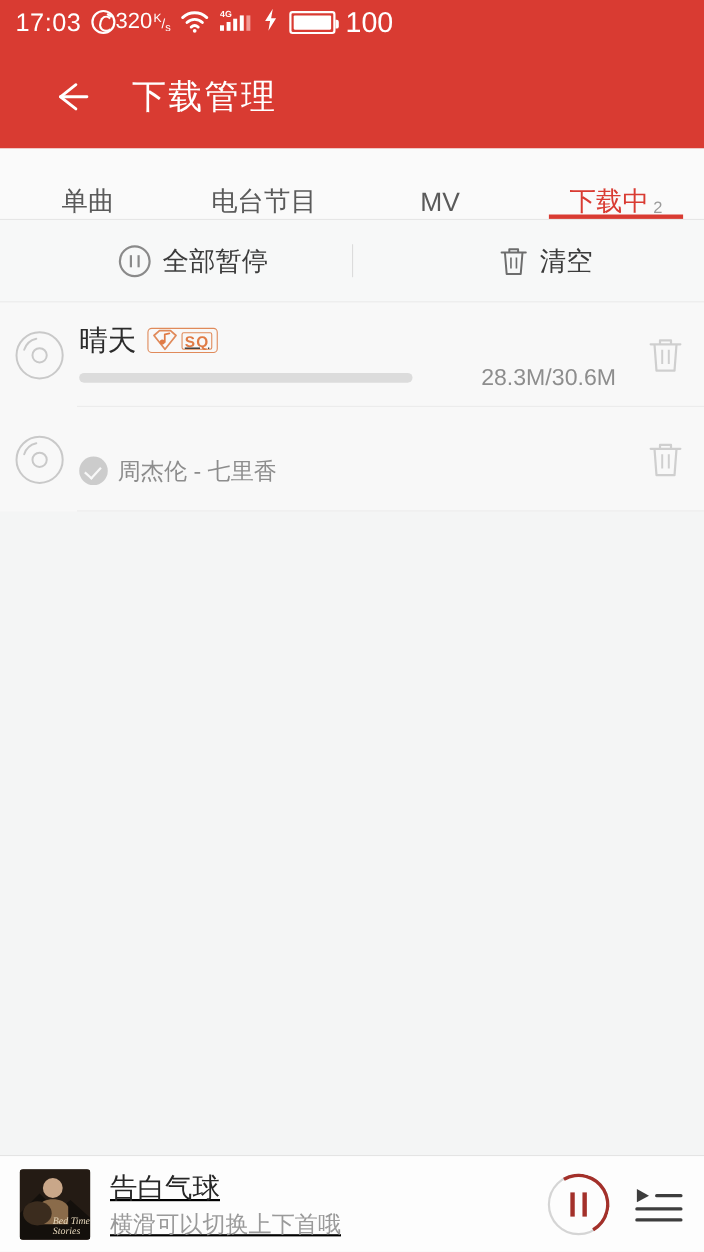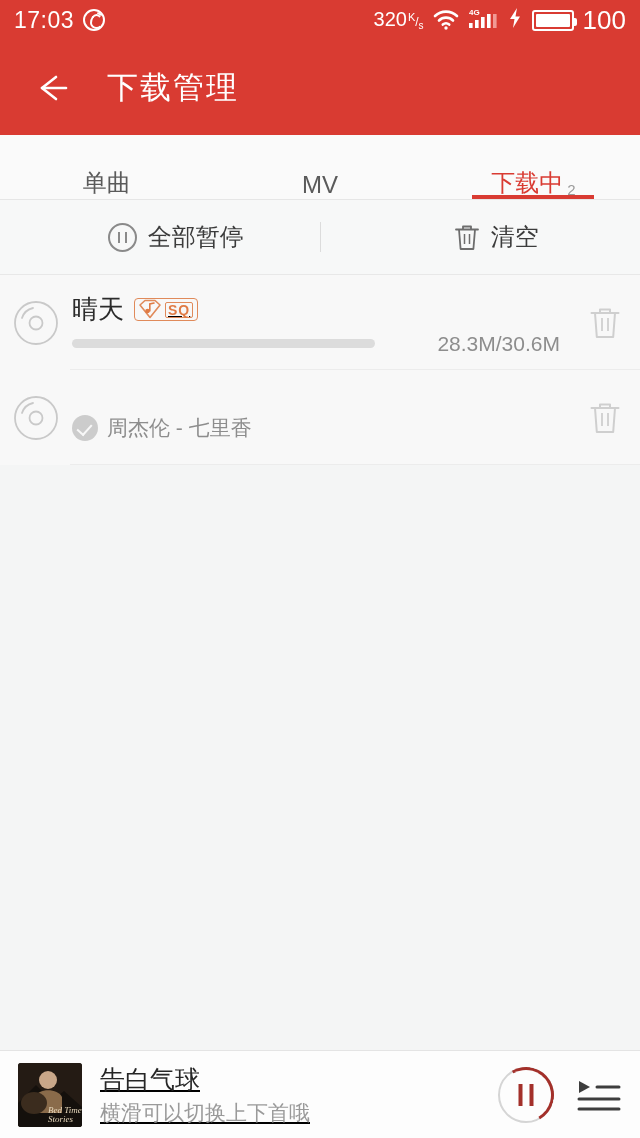--- a/index.html
+++ b/index.html
@@ -7,21 +7,21 @@
     width:640px; height:1138px;
     font-family:"Liberation Sans","DejaVu Sans",sans-serif;
     background:#f4f5f5; overflow:hidden;
   }
   .screen { position:relative; width:640px; height:1138px; background:#f4f5f5; }
 
   
   .statusbar {
     position:absolute; top:0; left:0; width:640px; height:40px;
     background:#d93b32; color:#ffffff;
-    display:flex; align-items:center; justify-content:space-between;
+    display:flex; align-items:center; justify-content:flex-start;
     padding:0 14px;
   }
   .sb-left { display:flex; align-items:center; gap:9px; }
   .sb-time { font-size:23px; letter-spacing:.5px; }
   .sb-right { display:flex; align-items:center; gap:9px; }
   .sb-speed { font-size:20px; display:flex; align-items:baseline; gap:1px; }
   .sb-speed .unit { font-size:12px; }
   .sb-speed .unit sup { font-size:11px; }
   .sb-batt-num { font-size:26px; }
   .netease-logo {
@@ -44,21 +44,21 @@
   }
   .batt::after {
     content:""; position:absolute; right:-5px; top:6px;
     width:3px; height:8px; background:#fff; border-radius:0 2px 2px 0;
   }
   .batt i { position:absolute; left:2px; top:2px; right:2px; bottom:2px; background:#fff; border-radius:1px; }
 
   
   .header {
     position:absolute; top:40px; left:0; width:640px; height:95px;
-    background:#d93b32; display:flex; align-items:center; padding-left:30px; gap:33px;
+    background:#d93b32; display:flex; align-items:center; padding-left:43px; gap:33px;
   }
   .back-arrow { width:44px; height:44px; position:relative; cursor:pointer; }
   .header-title { color:#fff; font-size:31px; letter-spacing:2px; }
 
   
   .tabs {
     position:absolute; top:135px; left:0; width:640px; height:65px;
     background:#fafafa; display:flex; align-items:flex-end;
     border-bottom:1px solid #e6e6e6;
   }
@@ -212,20 +212,23 @@
         <path d="M26 11 L12 22 L26 33" stroke="#fff" stroke-width="2.6" fill="none" stroke-linecap="round" stroke-linejoin="round"></path>
         <line x1="12" y1="22" x2="36" y2="22" stroke="#fff" stroke-width="2.6" stroke-linecap="round"></line>
       </svg>
     </span>
     <span class="header-title">下载管理</span>
   </div>
 
   <div class="tabs">
     <div class="tab">
       <span>单曲</span>
+    </div>
+    <div class="tab">
+      <span>电台节目</span>
     </div>
     <div class="tab">
       <span>MV</span>
     </div>
     <div class="tab active">
       <span>下载中</span>
       <span class="badge">2</span>
     </div>
   </div>
 

